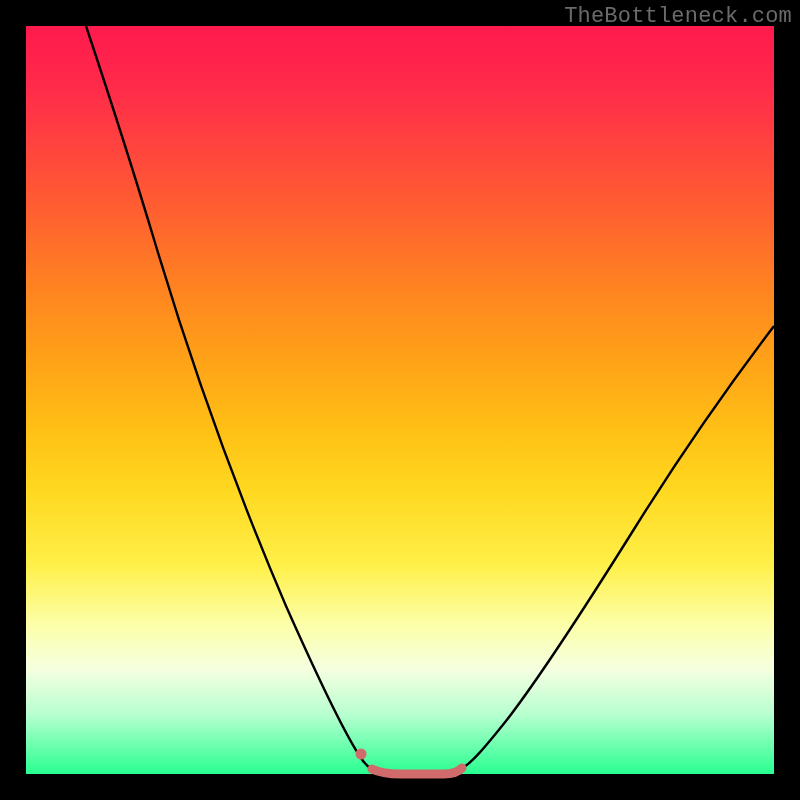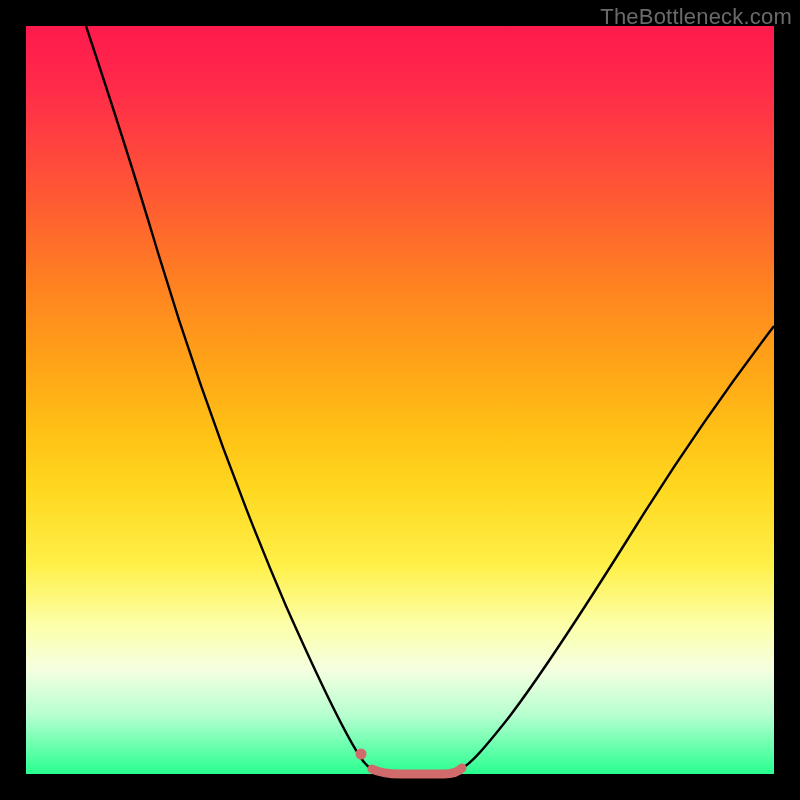--- a/index.html
+++ b/index.html
@@ -34,21 +34,21 @@
       #fcffa8 80%,
       #f5ffe0 86%,
       #b8ffd0 92%,
       #28ff90 100%
     );
   }
   .watermark {
     position: absolute;
     top: 4px;
     right: 8px;
-    font-family: Liberation Sans, sans-serif;
+    font-family: Liberation Mono, monospace;
     font-size: 22px;
     color: #6a6a6a;
     letter-spacing: 0.2px;
   }
   svg.curves {
     position: absolute;
     left: 26px;
     top: 26px;
     width: 748px;
     height: 748px;

